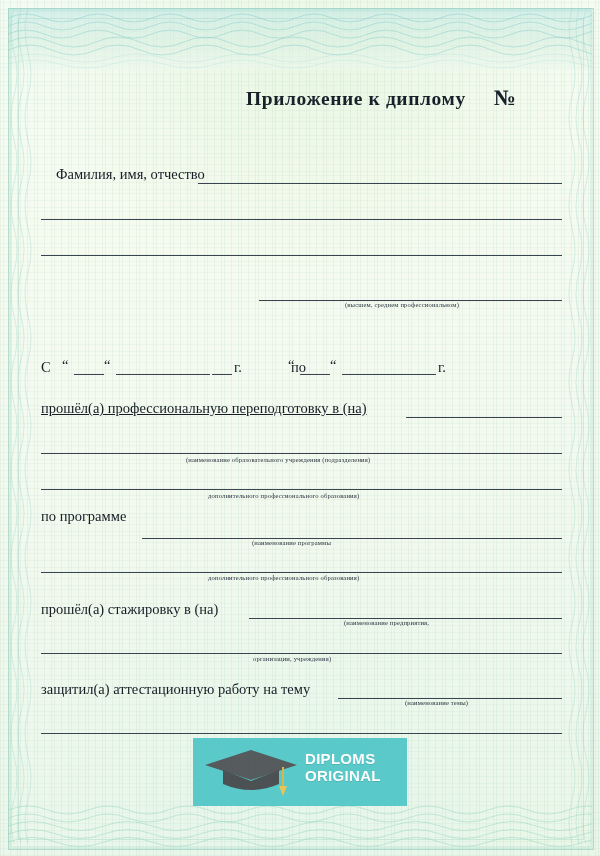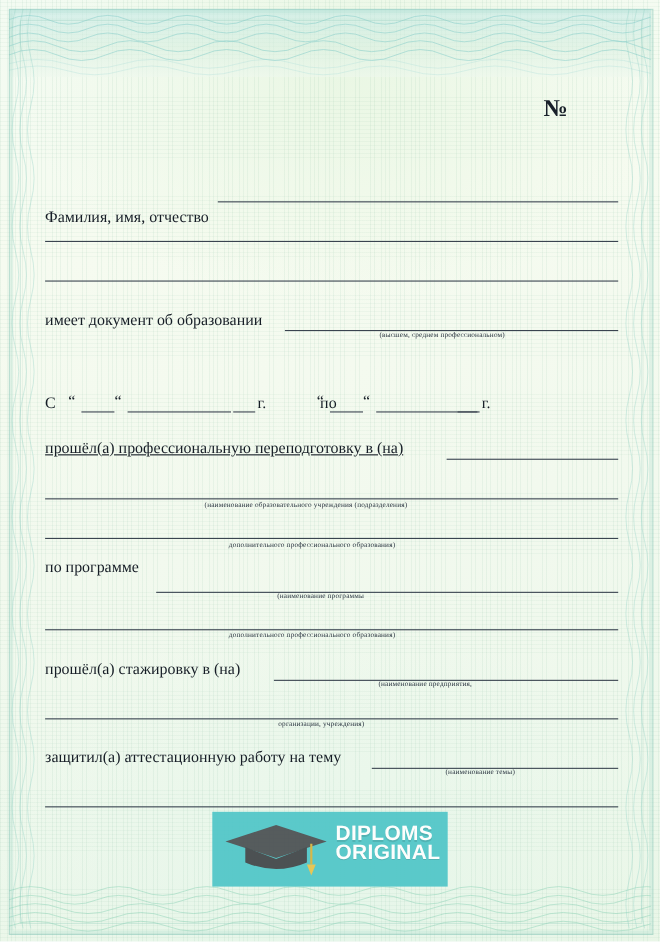--- a/index.html
+++ b/index.html
@@ -145,21 +145,21 @@
     width: 96px;
     height: 50px;
   }
   #logo-text {
     position: absolute;
     left: 112px;
     top: 12px;
     width: 100px;
     color: #ffffff;
     font-family: "Liberation Sans", sans-serif;
-    font-size: 19px;
+    font-size: 15px;
     font-weight: bold;
     line-height: 17px;
     letter-spacing: 0.3px;
     text-shadow: 0 1px 0 rgba(0,0,0,0.12);
   }
 </style>
 </head>
 <body>
 
 <div id="page">
@@ -220,28 +220,28 @@
         <path d="M20,0 Q14,22 20,44 T20,88 T20,132 T20,176 T20,220 T20,264 T20,308 T20,352 T20,396 T20,440 T20,484 T20,528 T20,572 T20,616 T20,660 T20,704 T20,748 T20,792 T20,836"></path>
       </g>
     </svg>
   </div>
 
   <div id="border-frame"></div>
   <div id="inner-frame"></div>
 
   <div class="content">
 
+    <div class="doc-title">Приложение к диплому</div>
     <div class="doc-number-sign">№</div>
 
-    <div class="lbl" style="left:41px; top:166px;margin-top:24px;">Фамилия, имя, отчество</div>
+    <div class="lbl" style="left:56px; top:166px;">Фамилия, имя, отчество</div>
     <div class="rule" style="left:198px; top:183px; width:364px;"></div>
     <div class="rule" style="left:41px; top:219px; width:521px;"></div>
     <div class="rule" style="left:41px; top:255px; width:521px;"></div>
 
-    <div class="lbl" style="left:41px; top:283px;">имеет документ об образовании</div>
     <div class="rule" style="left:259px; top:300px; width:303px;"></div>
     <div class="lbl-sm" style="left:345px; top:301px;">(высшем, среднем профессиональном)</div>
 
     <div class="lbl" style="left:41px; top:359px;">С</div>
     <div class="quote" style="left:62px; top:357px;">“</div>
     <div class="rule" style="left:74px; top:374px; width:30px;"></div>
     <div class="quote" style="left:104px; top:357px;">“</div>
     <div class="rule" style="left:116px; top:374px; width:94px;"></div>
     <div class="rule" style="left:212px; top:374px; width:20px;"></div>
     <div class="lbl" style="left:234px; top:359px;">г.</div>

